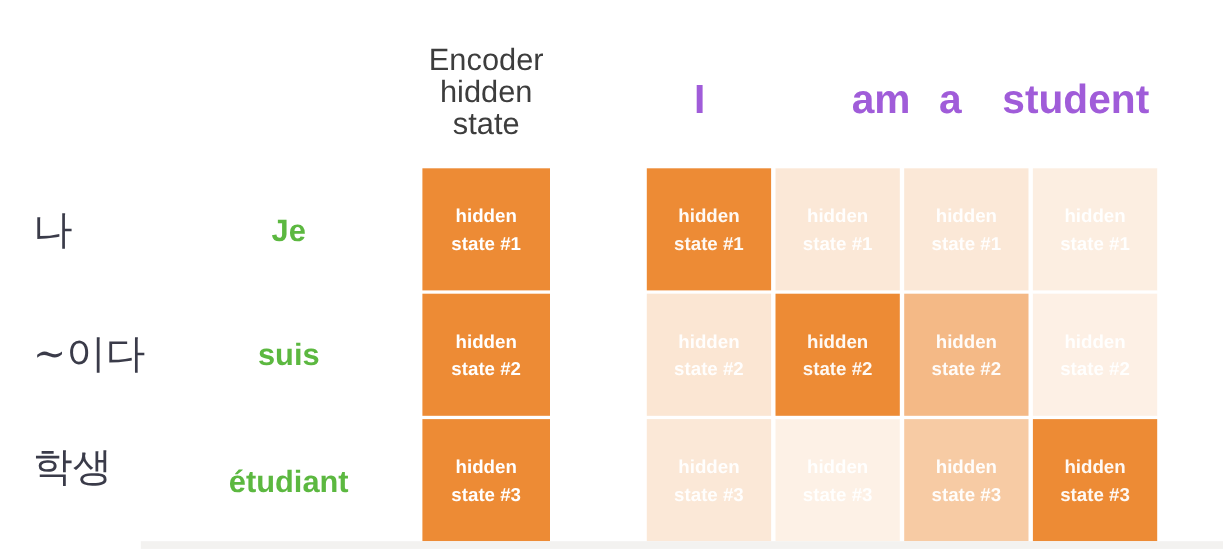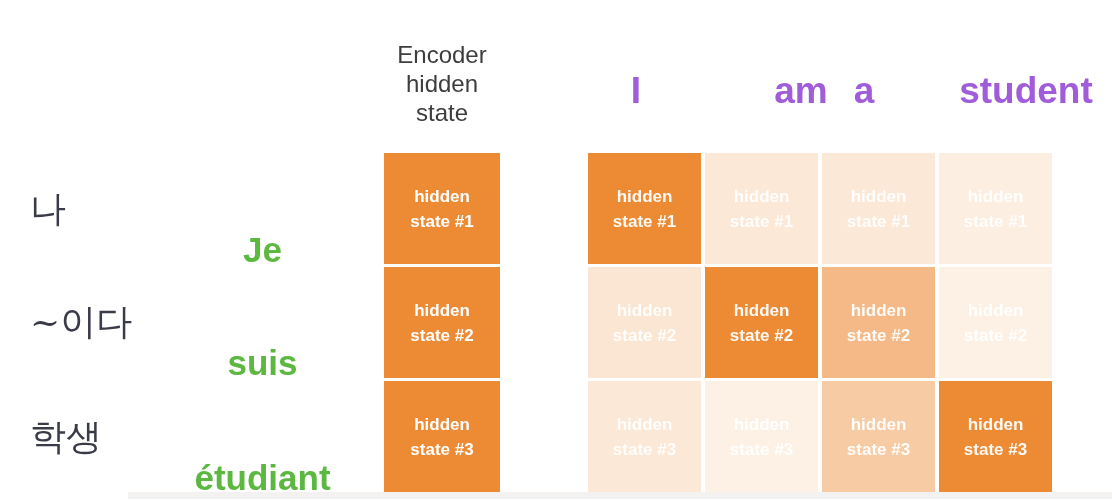--- a/index.html
+++ b/index.html
@@ -5,31 +5,31 @@
   html,body { margin:0; padding:0; background:#ffffff; }
   .canvas {
     position:relative; width:1112px; height:500px; background:#ffffff;
     font-family:"Liberation Sans", sans-serif; overflow:hidden;
   }
   
   .korean {
     position:absolute; left:30px; transform:translateY(-50%);
     font-family:"DejaVu Serif", serif; font-size:36px; color:#3a3b49;
   }
-  .kr0 { top:209px; } .kr1 { top:322px; } .kr2 { top:437px; }
+  .kr0 { top:209px; } .kr1 { top:322px; } .kr2 { top:425px; }
   
   .french {
     position:absolute; left:155px; width:215px; text-align:center; transform:translateY(-50%);
-    font-weight:bold; font-size:35px; color:#5CB840;margin-top:40px;
+    font-weight:bold; font-size:28px; color:#5CB840;
   }
   .fr0 { top:210px; } .fr1 { top:323px; } .fr2 { top:438px; }
   
   .enc-label {
     position:absolute; left:381px; width:122px; top:40px; text-align:center;
-    font-size:24px; line-height:29px; color:#3d3d3d;
+    font-size:28px; line-height:29px; color:#3d3d3d;
   }
   
   .ebox {
     position:absolute; left:384px; width:116px; height:111px;
     display:flex; flex-direction:column; justify-content:center; align-items:center;
     background:#ED8B35; color:#ffffff; font-weight:bold; font-size:17px; line-height:25px;
     text-align:center;
   }
   
   .hword {
@@ -79,21 +79,21 @@
     <div>state #2</div>
   </div>
   <div class="ebox row2">
     <div>hidden</div>
     <div>state #3</div>
   </div>
 
   <div class="hword w0" style="color: rgb(160, 92, 217);">I</div>
   <div class="hword w1" style="color: rgb(160, 92, 217);">am</div>
   <div class="hword w2" style="color: rgb(160, 92, 217);">a</div>
-  <div class="hword w3" style="color: rgb(160, 92, 217); margin-left: 48px;">student</div>
+  <div class="hword w3" style="color: rgb(160, 92, 217);">student</div>
 
   <div class="cell row0 col0" style="background-color: rgb(237, 139, 53);">
     <div>hidden</div>
     <div>state #1</div>
   </div>
   <div class="cell row0 col1" style="background-color: rgba(237, 139, 53, 0.2);">
     <div>hidden</div>
     <div>state #1</div>
   </div>
   <div class="cell row0 col2" style="background-color: rgba(237, 139, 53, 0.2);">

